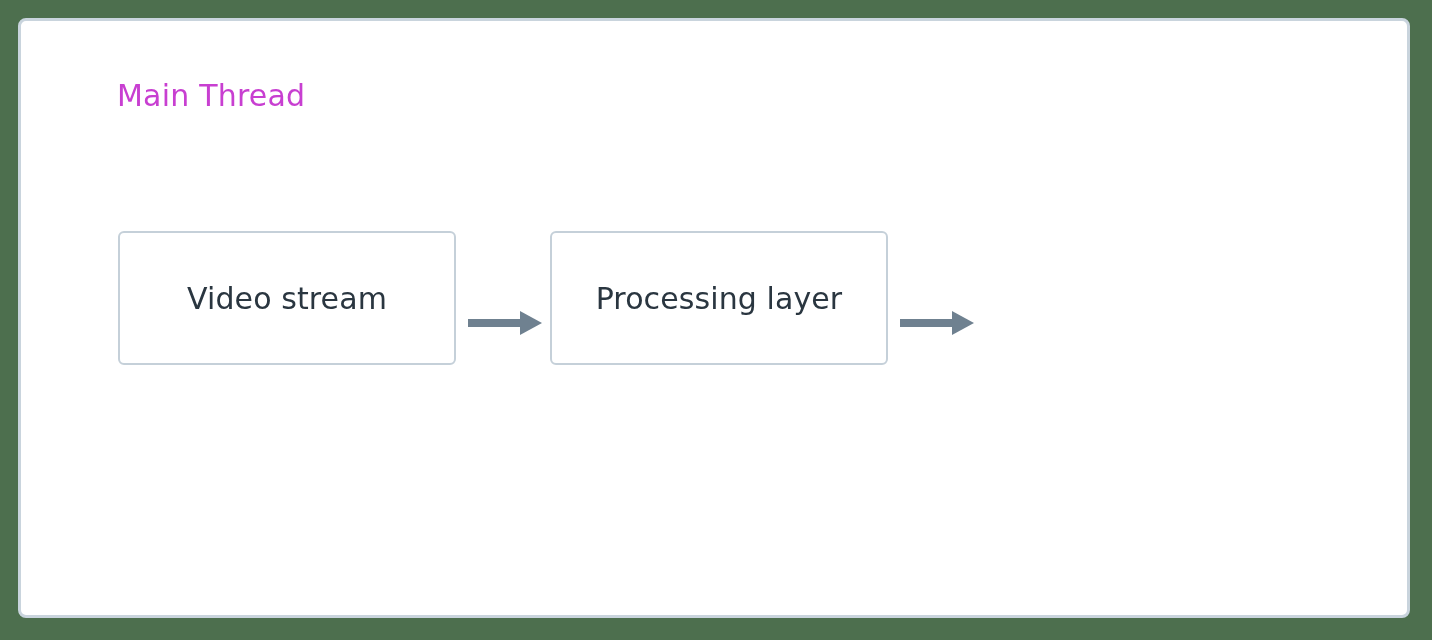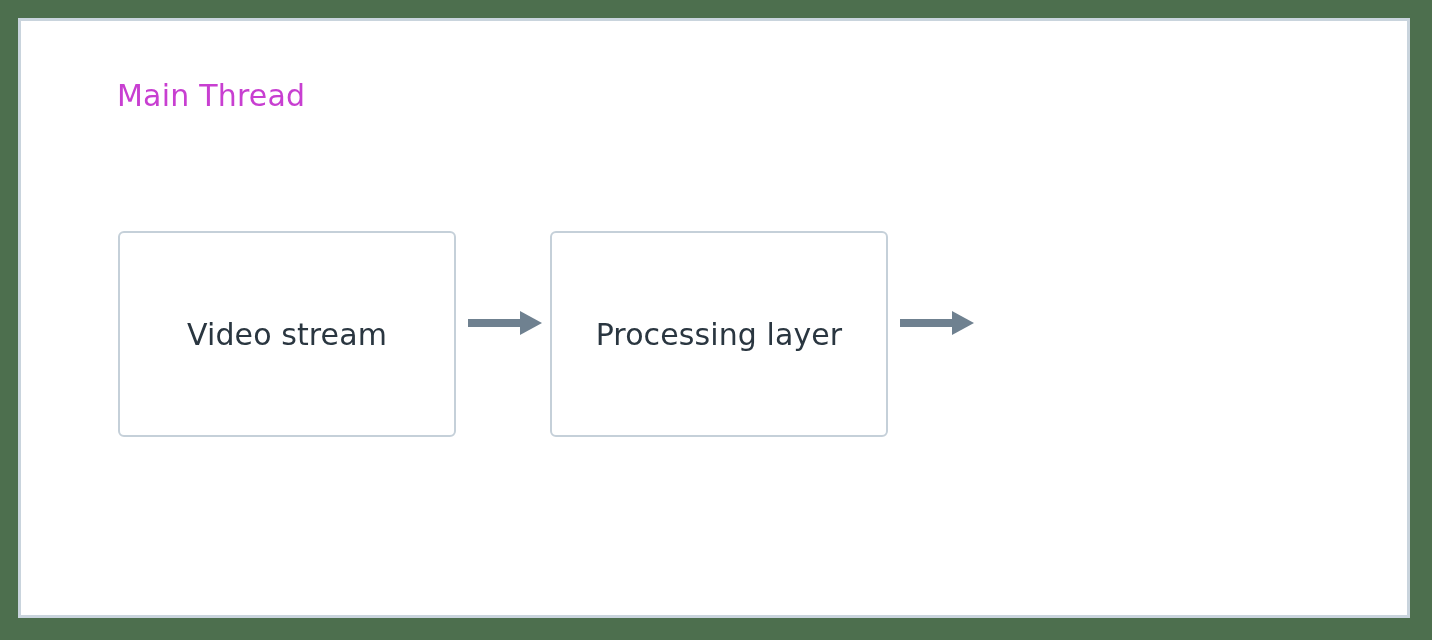--- a/index.html
+++ b/index.html
@@ -15,39 +15,39 @@
   }
 
   .diagram-canvas {
     position: absolute;
     left: 18px;
     top: 18px;
     width: 1392px;
     height: 600px;
     background: #ffffff;
     border: 3px solid #c9d4dd;
-    border-radius: 0;
+    border-radius: 8px;
     box-sizing: border-box;
   }
 
   .group-title {
     position: absolute;
     left: 96px;
     top: 57px;
     font-size: 30px;
     font-weight: 400;
     color: #c83fd1;
     letter-spacing: 0.2px;
     white-space: nowrap;
   }
 
   .node {
     position: absolute;
     top: 210px;
-    height: 206px;
+    height: 134px;
     background: #ffffff;
     border: 2px solid #c5d0d9;
     border-radius: 6px;
     box-sizing: border-box;
     display: flex;
     align-items: center;
     justify-content: center;
   }
   .node-label {
     font-size: 30px;

